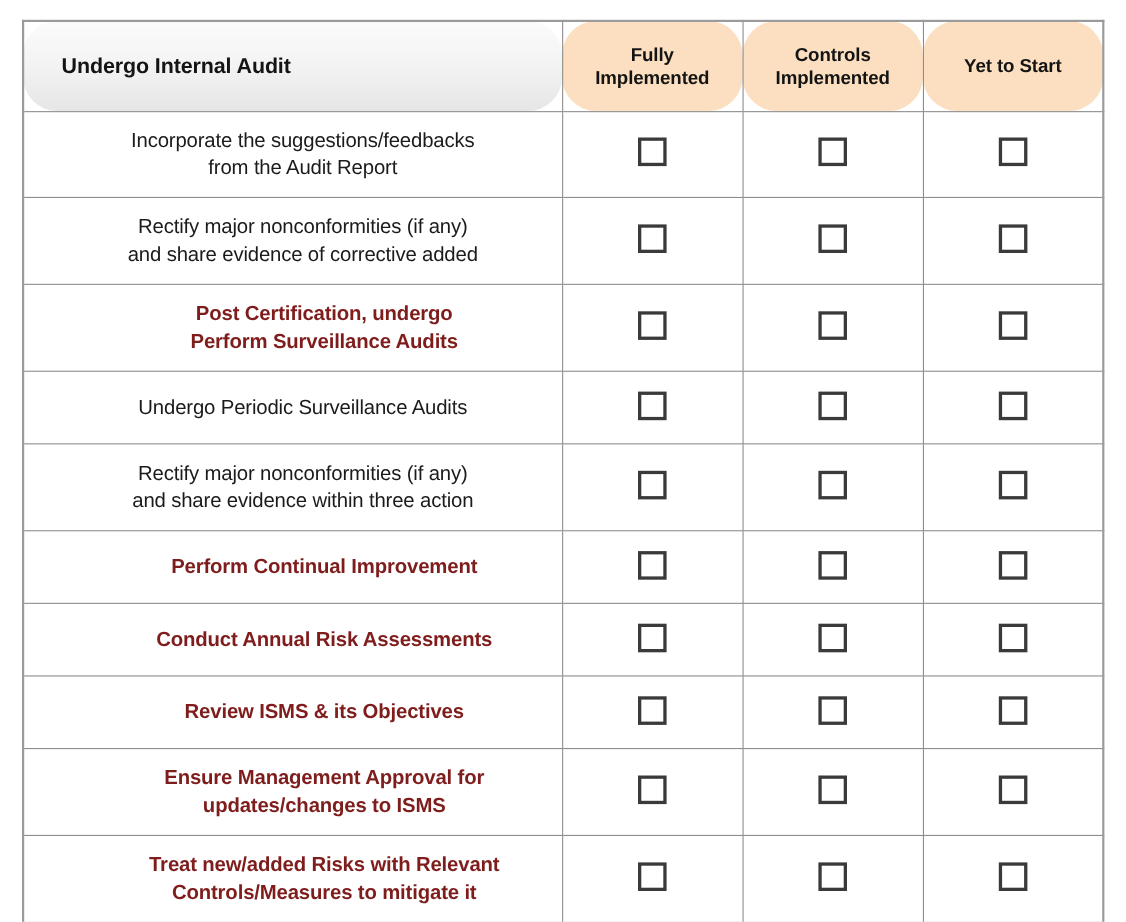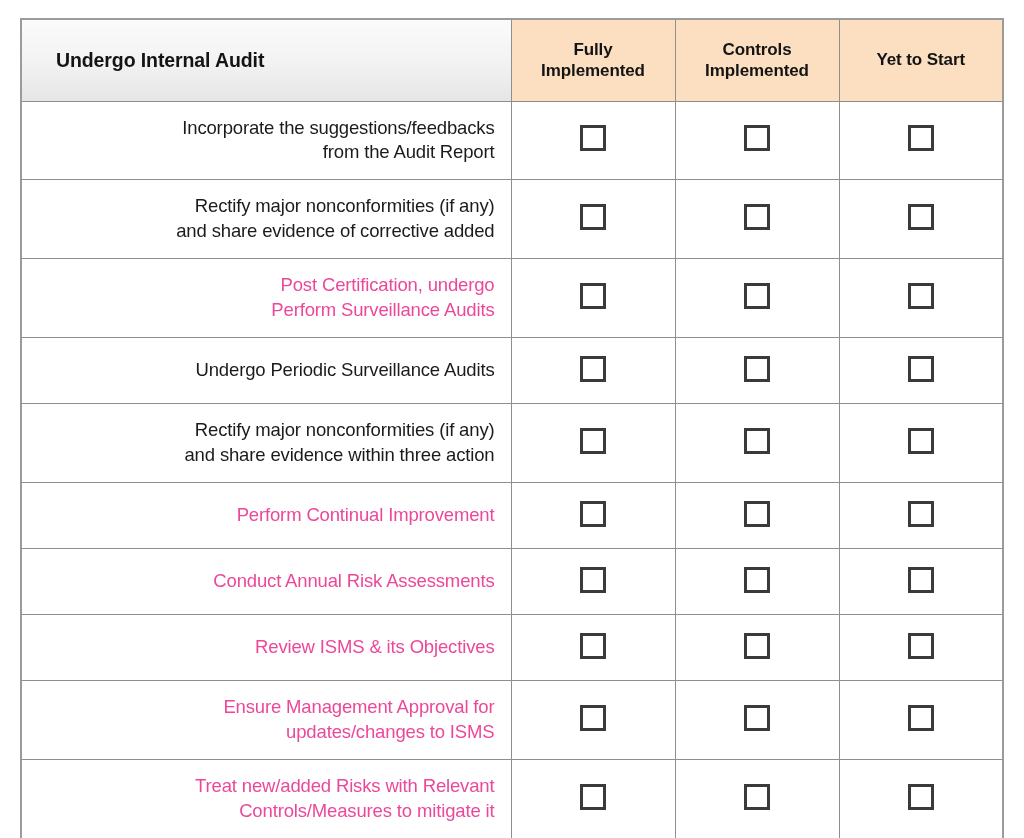--- a/index.html
+++ b/index.html
@@ -40,20 +40,21 @@
   .checklist-table td {
     border: 1px solid #8e8e8e;
     padding: 0;
     vertical-align: middle;
   }
 
   
   thead th {
     height: 82px;
     box-sizing: border-box;
+    border-radius: 31px;
   }
 
   th.task-head {
     background: linear-gradient(to bottom, #fbfbfb 0%, #f4f4f4 45%, #e6e6e6 100%);
     text-align: left;
     padding: 0 0 0 34px;
   }
   th.task-head .head-label {
     font-size: 19.5px;
     font-weight: bold;
@@ -70,35 +71,35 @@
     display: block;
     font-size: 17px;
     font-weight: bold;
     color: #141414;
     line-height: 1.28;
     letter-spacing: -0.1px;
   }
 
   
   tbody td.task-cell {
-    text-align: right;
+    text-align: center;
     padding: 14px 16px 14px 34px;
     height: 66px;
     box-sizing: border-box;
   }
   tbody td.task-cell .task-text {
     display: block;
     font-size: 18.5px;
     line-height: 1.35;
     color: #1b1b1b;
     letter-spacing: -0.15px;
   }
   tbody tr.bold td.task-cell .task-text {
-    font-weight: normal;
-    color: #ec4899;
+    font-weight: bold;
+    color: #7f1d1d;
     margin-left: 39px;
   }
   tbody tr.regular td.task-cell .task-text {
     font-weight: normal;
   }
 
   tbody td.check-cell {
     text-align: center;
     padding: 0;
   }

